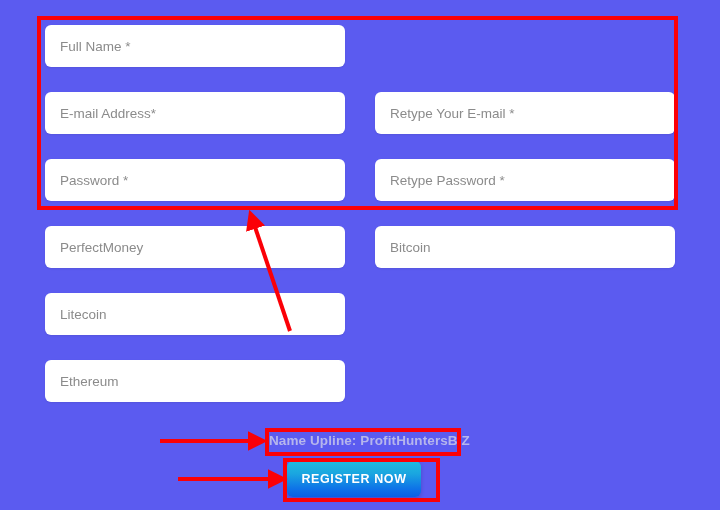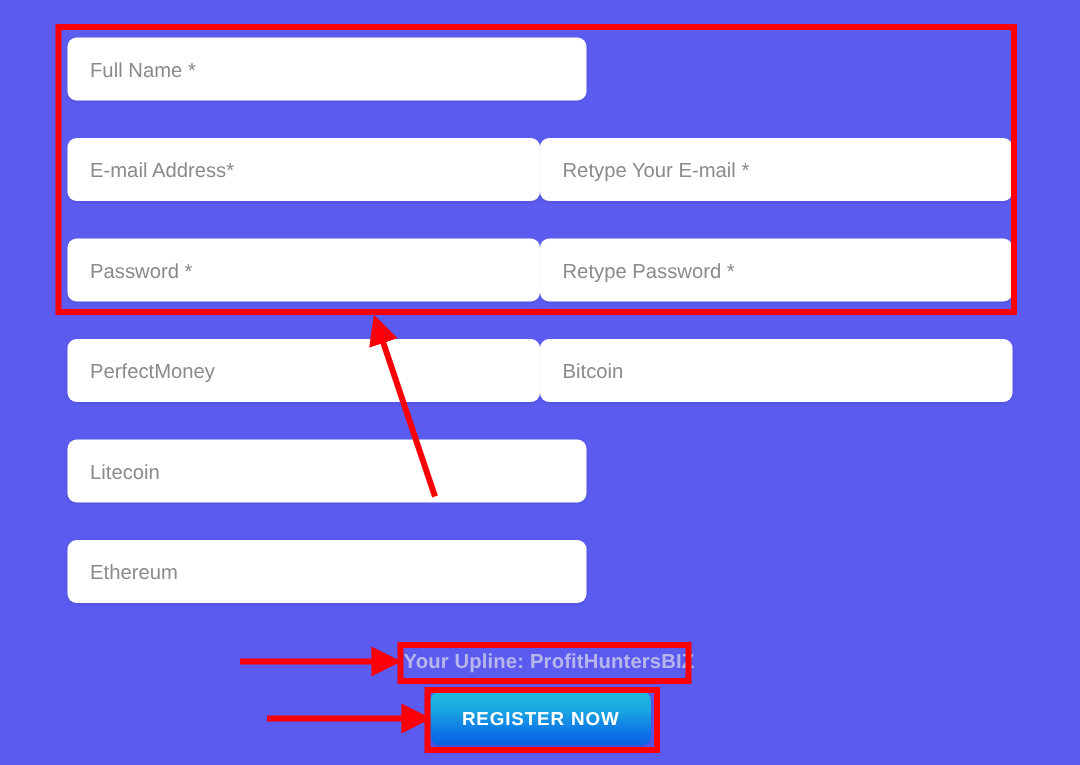--- a/index.html
+++ b/index.html
@@ -26,21 +26,21 @@
     width: 630px;
   }
   .field-row {
     display: flex;
     justify-content: space-between;
     margin-bottom: 25px;
   }
   .field-row.last { margin-bottom: 4px; }
 
   .field {
-    width: 346px;
+    width: 300px;
     height: 42px;
     background: #ffffff;
     border-radius: 6px;
     box-sizing: border-box;
     display: flex;
     align-items: center;
     padding: 0 0 0 15px;
     border: none;
     outline: none;
     font-family: "Liberation Sans", sans-serif;
@@ -60,21 +60,21 @@
     color: #b6b6ec;
     letter-spacing: 0.1px;
     white-space: nowrap;
   }
 
   
   .register-btn {
     position: absolute;
     left: 287px;
     top: 461px;
-    width: 147px;
+    width: 134px;
     height: 36px;
     border: none;
     border-radius: 6px;
     background: linear-gradient(180deg, #20bcdf 0%, #1aa6e0 35%, #0e72e8 78%, #0a5fe4 100%);
     color: #ffffff;
     font-family: "Liberation Sans", sans-serif;
     font-size: 12.5px;
     font-weight: bold;
     letter-spacing: 0.6px;
     cursor: pointer;
@@ -127,21 +127,21 @@
     <div class="field-row">
       <input class="field" type="text" placeholder="Litecoin" style="">
     </div>
 
     <div class="field-row last">
       <input class="field" type="text" placeholder="Ethereum" style="">
     </div>
 
   </div>
 
-  <div class="upline">Your Upline: ProfitHuntersBIZ</div>
+  <div class="upline">Name Upline: ProfitHuntersBIZ</div>
 
   <button class="register-btn">REGISTER NOW</button>
 
   <div class="annot-layer">
 
     <div class="annot-box" id="annot-box-account"></div>
     <div class="annot-box" id="annot-box-upline"></div>
     <div class="annot-box" id="annot-box-register"></div>
 
     <svg class="annot-svg" viewBox="0 0 720 510">

